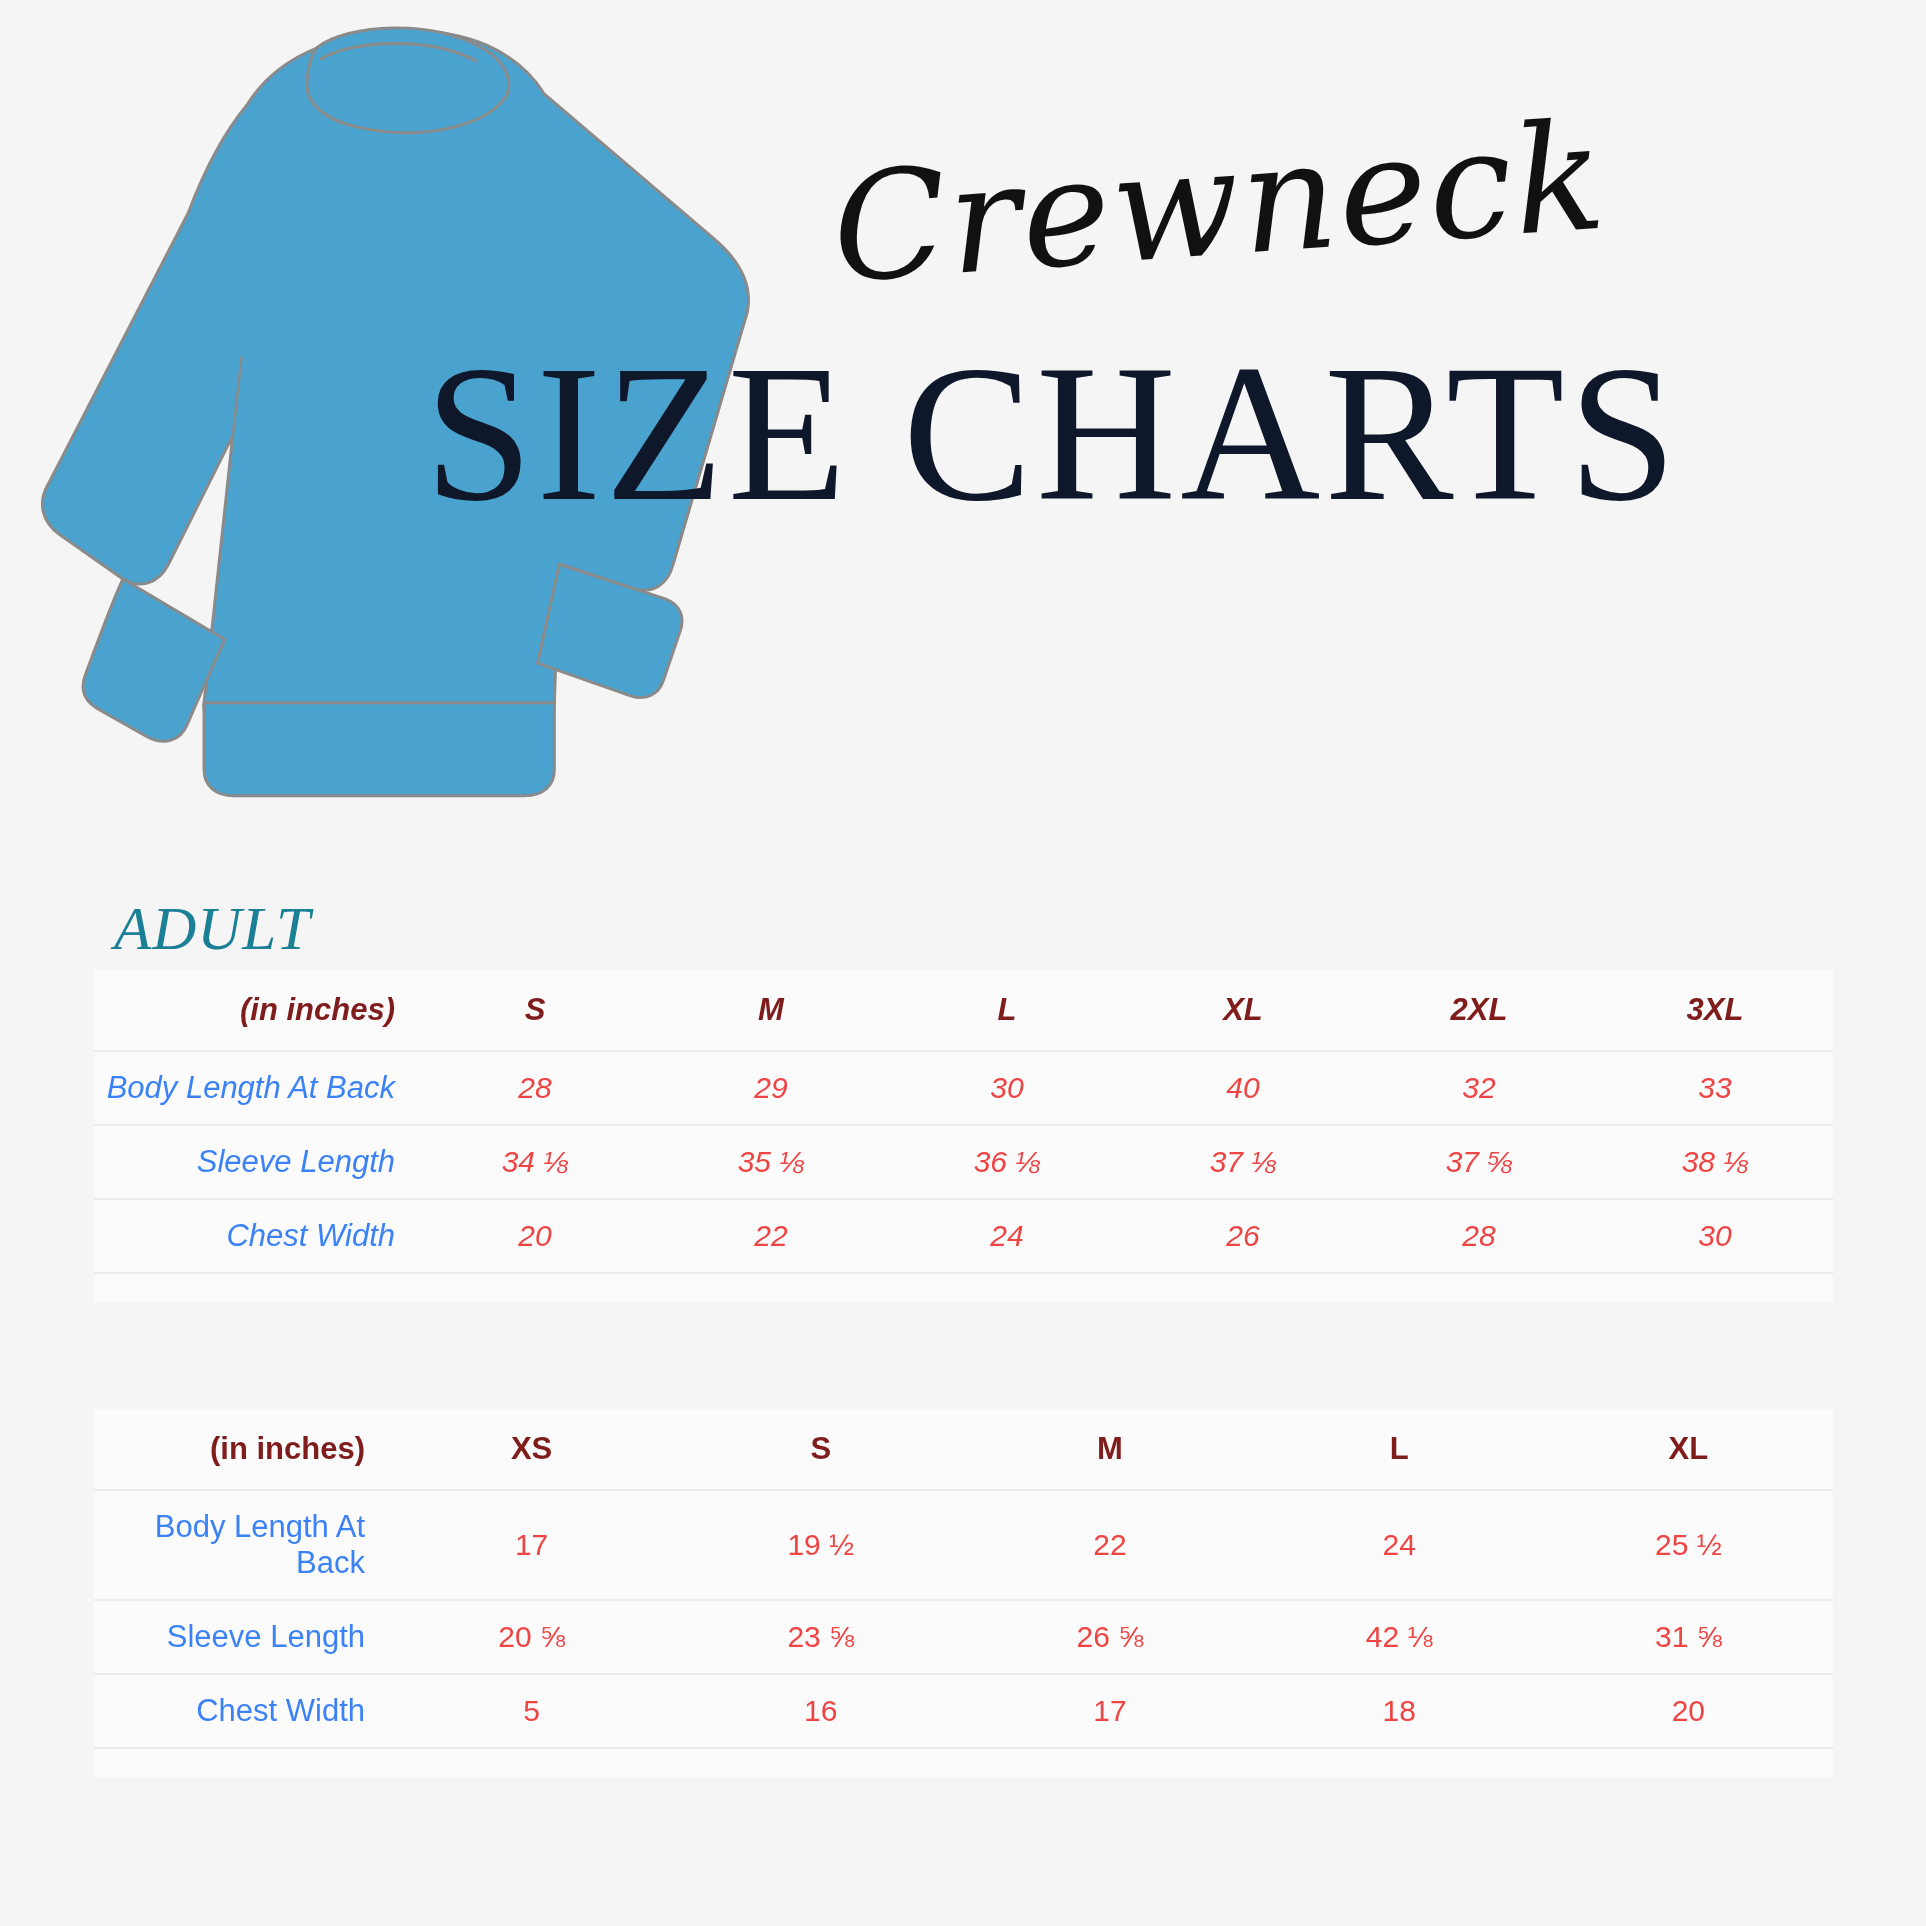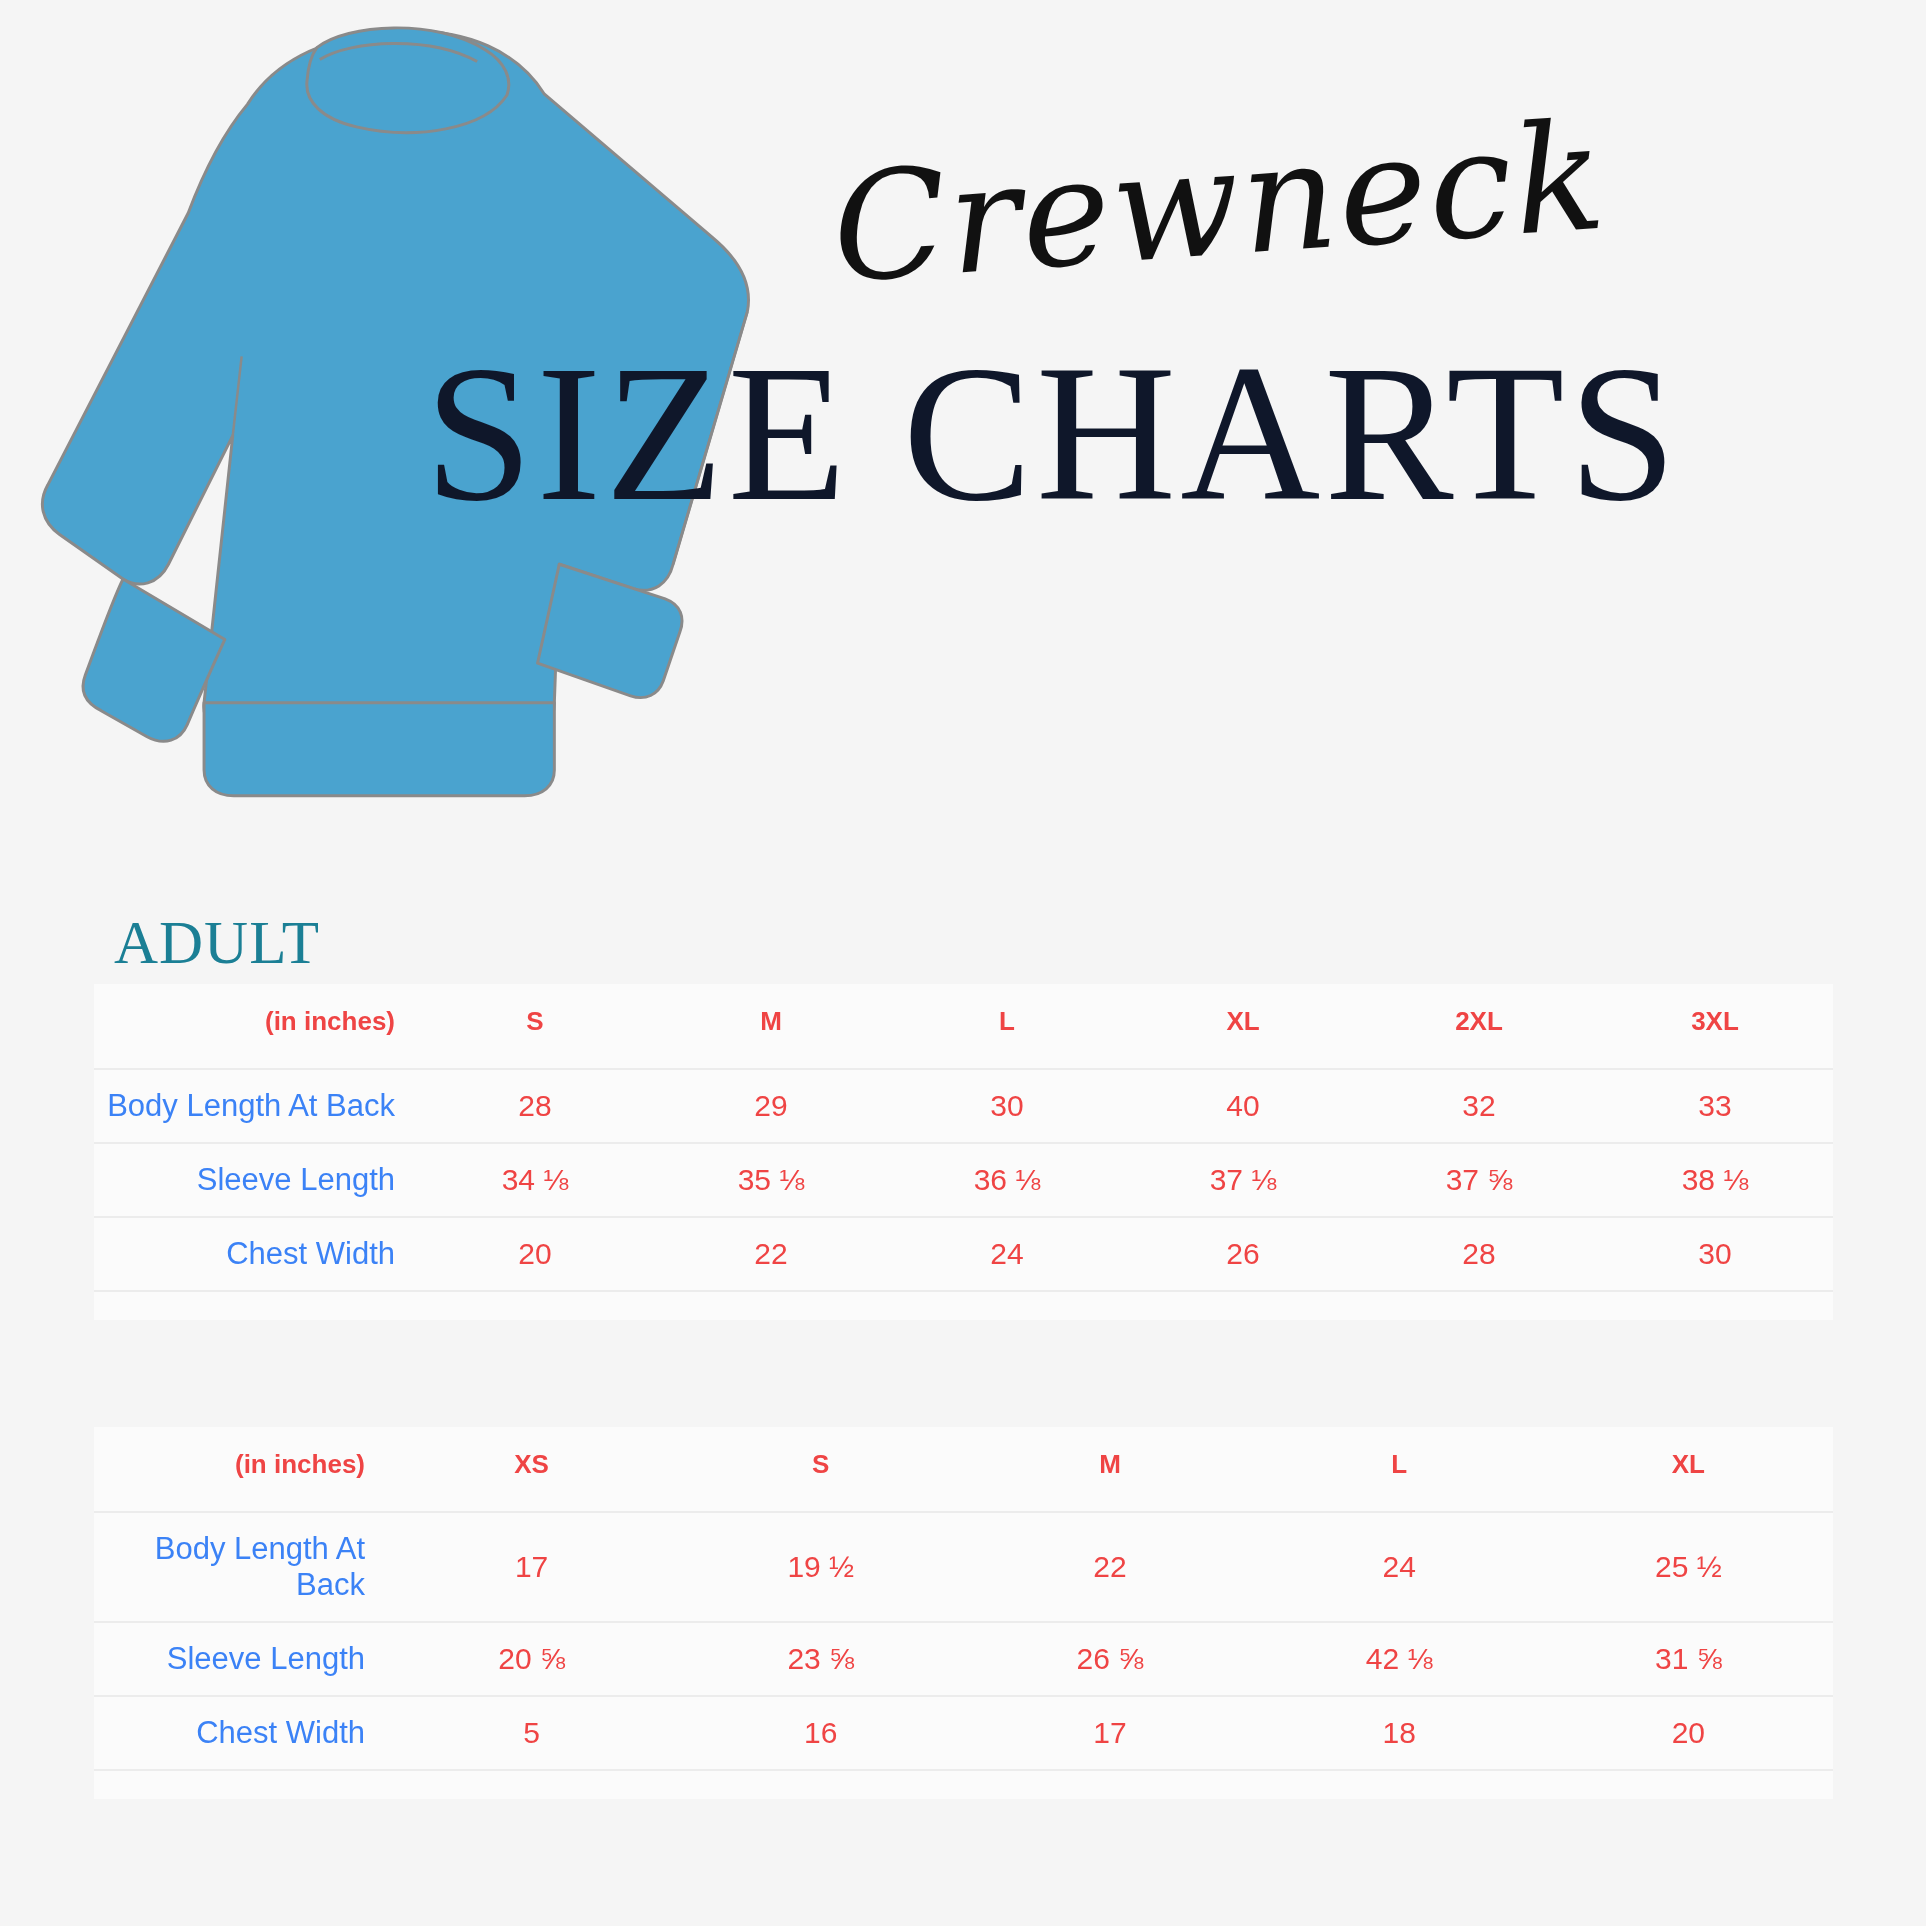--- a/index.html
+++ b/index.html
@@ -88,24 +88,24 @@
     vertical-align: middle;
     color: #ef4444;
     font-size: 30px;
     font-weight: normal;
     padding: 18px 4px;
     border-bottom: 2px solid #ececec;
     background: #fbfbfb;
   }
   table.size-table thead th {
     font-weight: bold;
-    font-size: 26px;
-    color: #ef4444;
+    font-size: 31px;
+    color: #7f1d1d;
     padding-top: 22px;
-    padding-bottom: 31px;
+    padding-bottom: 22px;
   }
   table.size-table thead th.rowlabel {
     font-weight: bold;
     text-align: right;
     padding-right: 22px;
   }
   table.size-table tbody td.rowlabel {
     text-align: right;
     padding-right: 22px;
     color: #3b82f6;
@@ -113,21 +113,21 @@
   }
   table.size-table tbody tr:last-child td {
     border-bottom: none;
   }
   .table-footer-space {
     height: 28px;
     background: #fbfbfb;
     border-top: 2px solid #ececec;
   }
 
-  #adult-section { margin-top: 18px; }
+  #adult-section { margin-top: 4px; font-style: italic; }
   #youth-section { margin-top: 107px; }
 
   .col-label-adult { width: 297px; }
   .col-label-youth { width: 267px; }
 </style>
 </head>
 <body>
 
 <div class="page">
 

